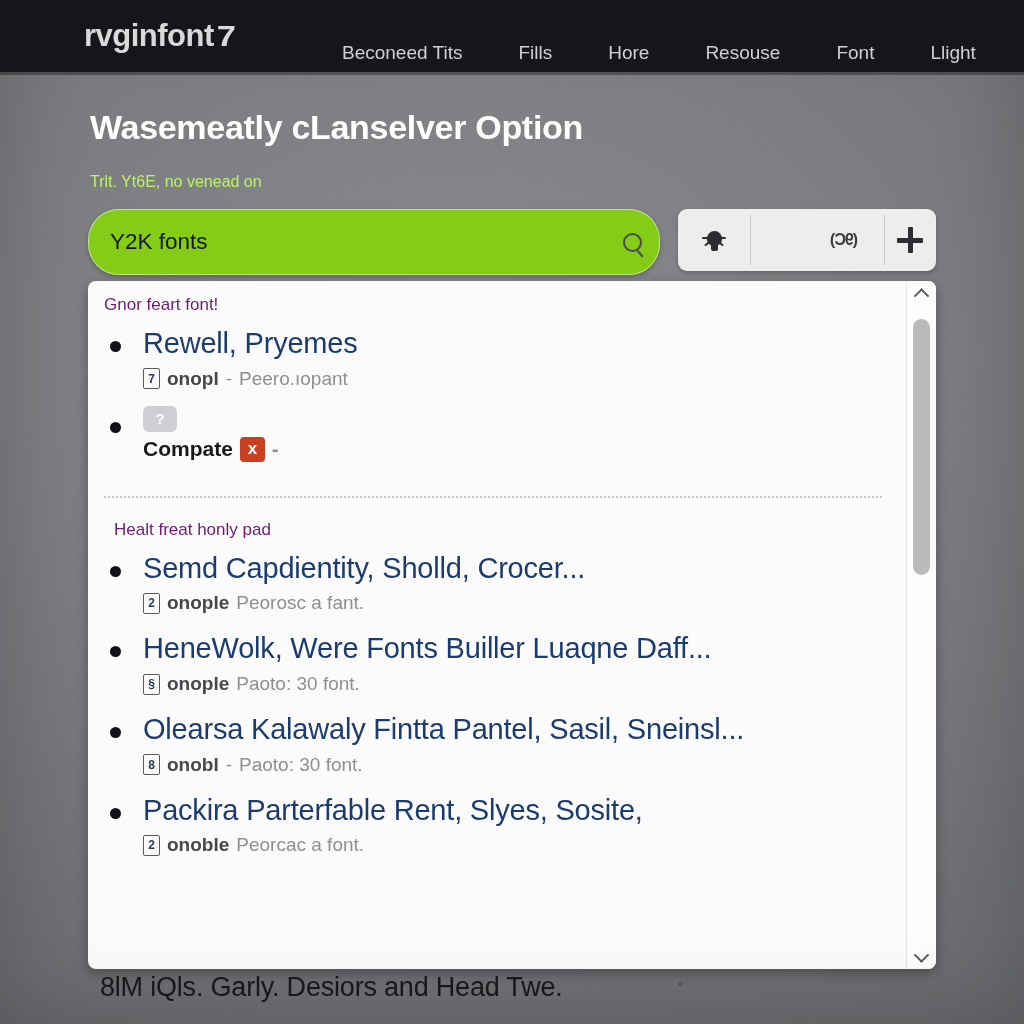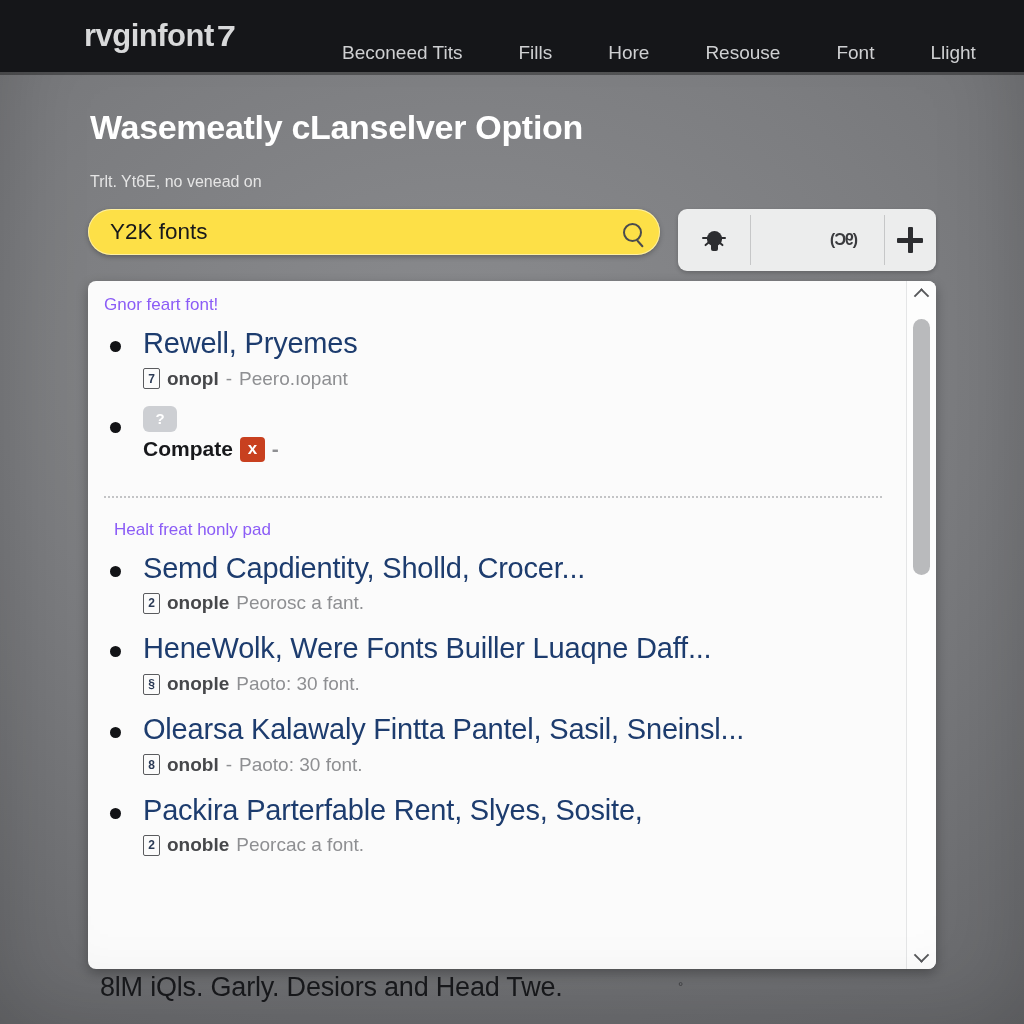--- a/index.html
+++ b/index.html
@@ -84,43 +84,43 @@
     color: #ffffff;
     font-size: 34px;
     font-weight: 700;
     letter-spacing: -0.3px;
     white-space: nowrap;
   }
   #subheadline {
     position: absolute;
     top: 173px;
     left: 90px;
-    color: #e5e5e5;
+    color: #bef264;
     font-size: 16px;
     font-weight: 400;
     white-space: nowrap;
   }
 
   
   #searchrow {
     position: absolute;
     top: 209px;
     left: 88px;
     width: 848px;
     height: 62px;
     display: flex;
     align-items: stretch;
     gap: 18px;
   }
 
   #searchbox {
     position: relative;
     width: 572px;
-    height: 46px;
-    background: #fde047;
+    height: 66px;
+    background: #84cc16;
     border-radius: 31px;
     box-shadow: 0 2px 5px rgba(0,0,0,0.26), 0 0 0 1px rgba(255,255,255,0.5) inset;
     display: flex;
     align-items: center;
   }
   #search-input {
     flex: 1;
     border: none;
     outline: none;
     background: transparent;
@@ -276,21 +276,21 @@
   }
   #results-scrollarea {
     position: absolute;
     inset: 0 30px 0 0;
     padding: 14px 0 0 0;
     overflow: hidden;
   }
 
   .section-label {
     font-size: 17px;
-    color: #8b5cf6;
+    color: #701a75;
     padding: 0 0 0 16px;
     margin-bottom: 10px;
     white-space: nowrap;
   }
   .section-label.second { padding-left: 26px; }
 
   .divider {
     border-top: 2px dotted #c3c4c6;
     margin: 18px 24px 22px 16px;
     height: 0;

